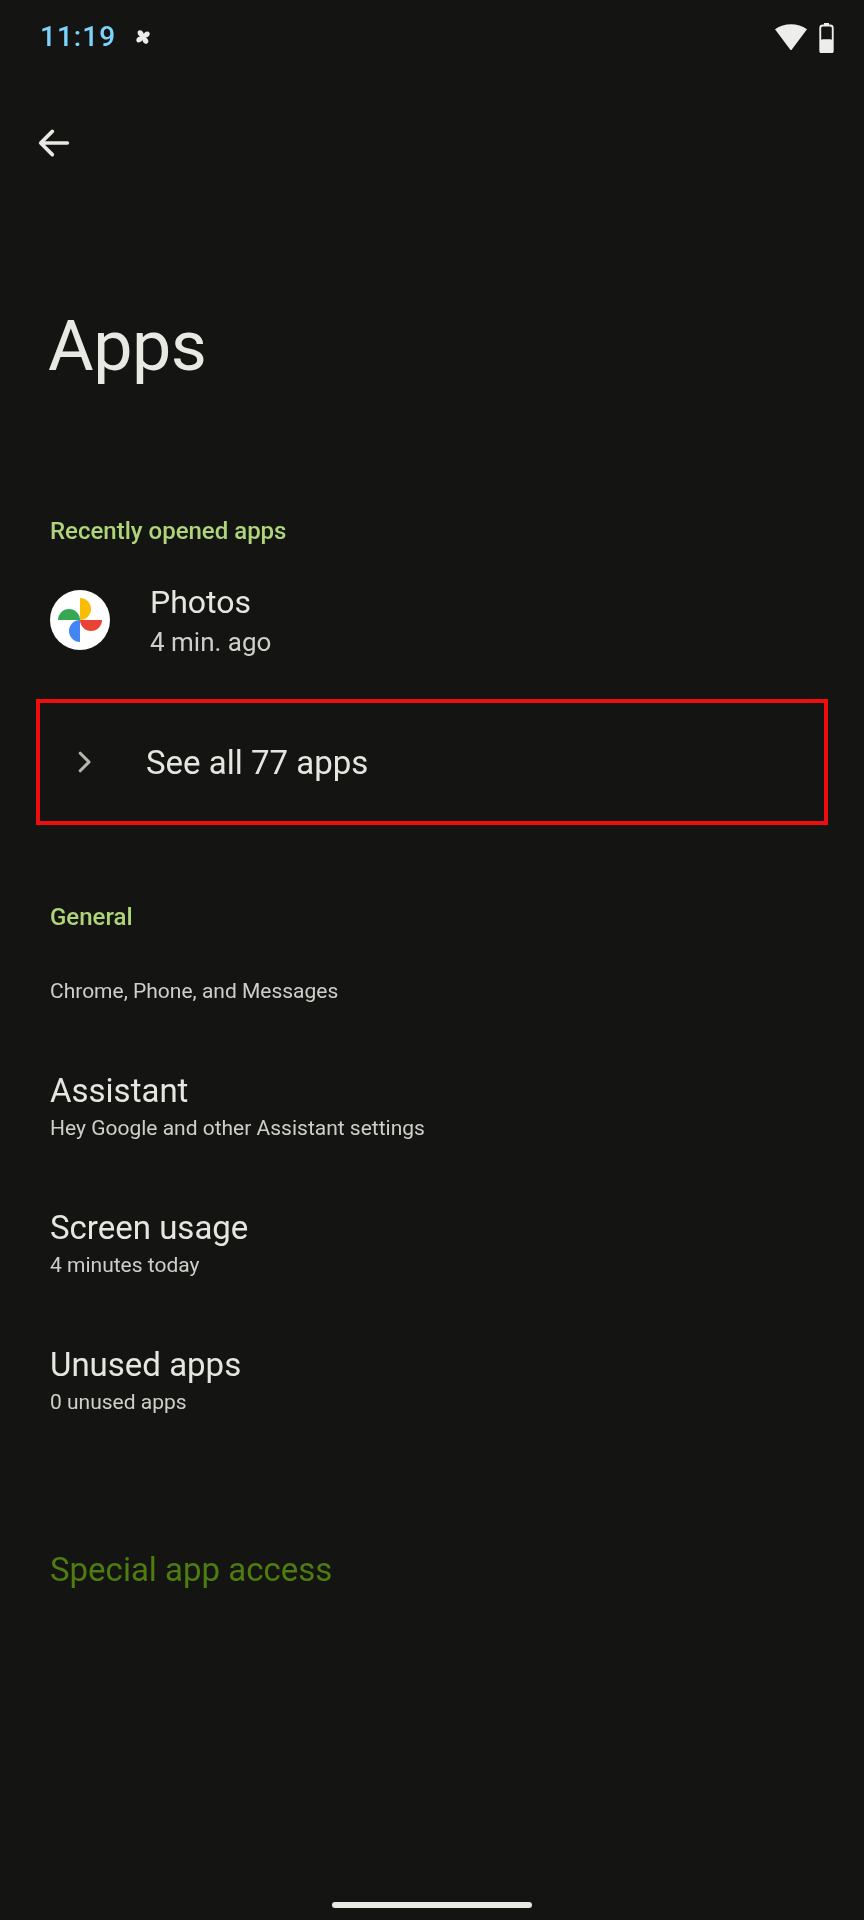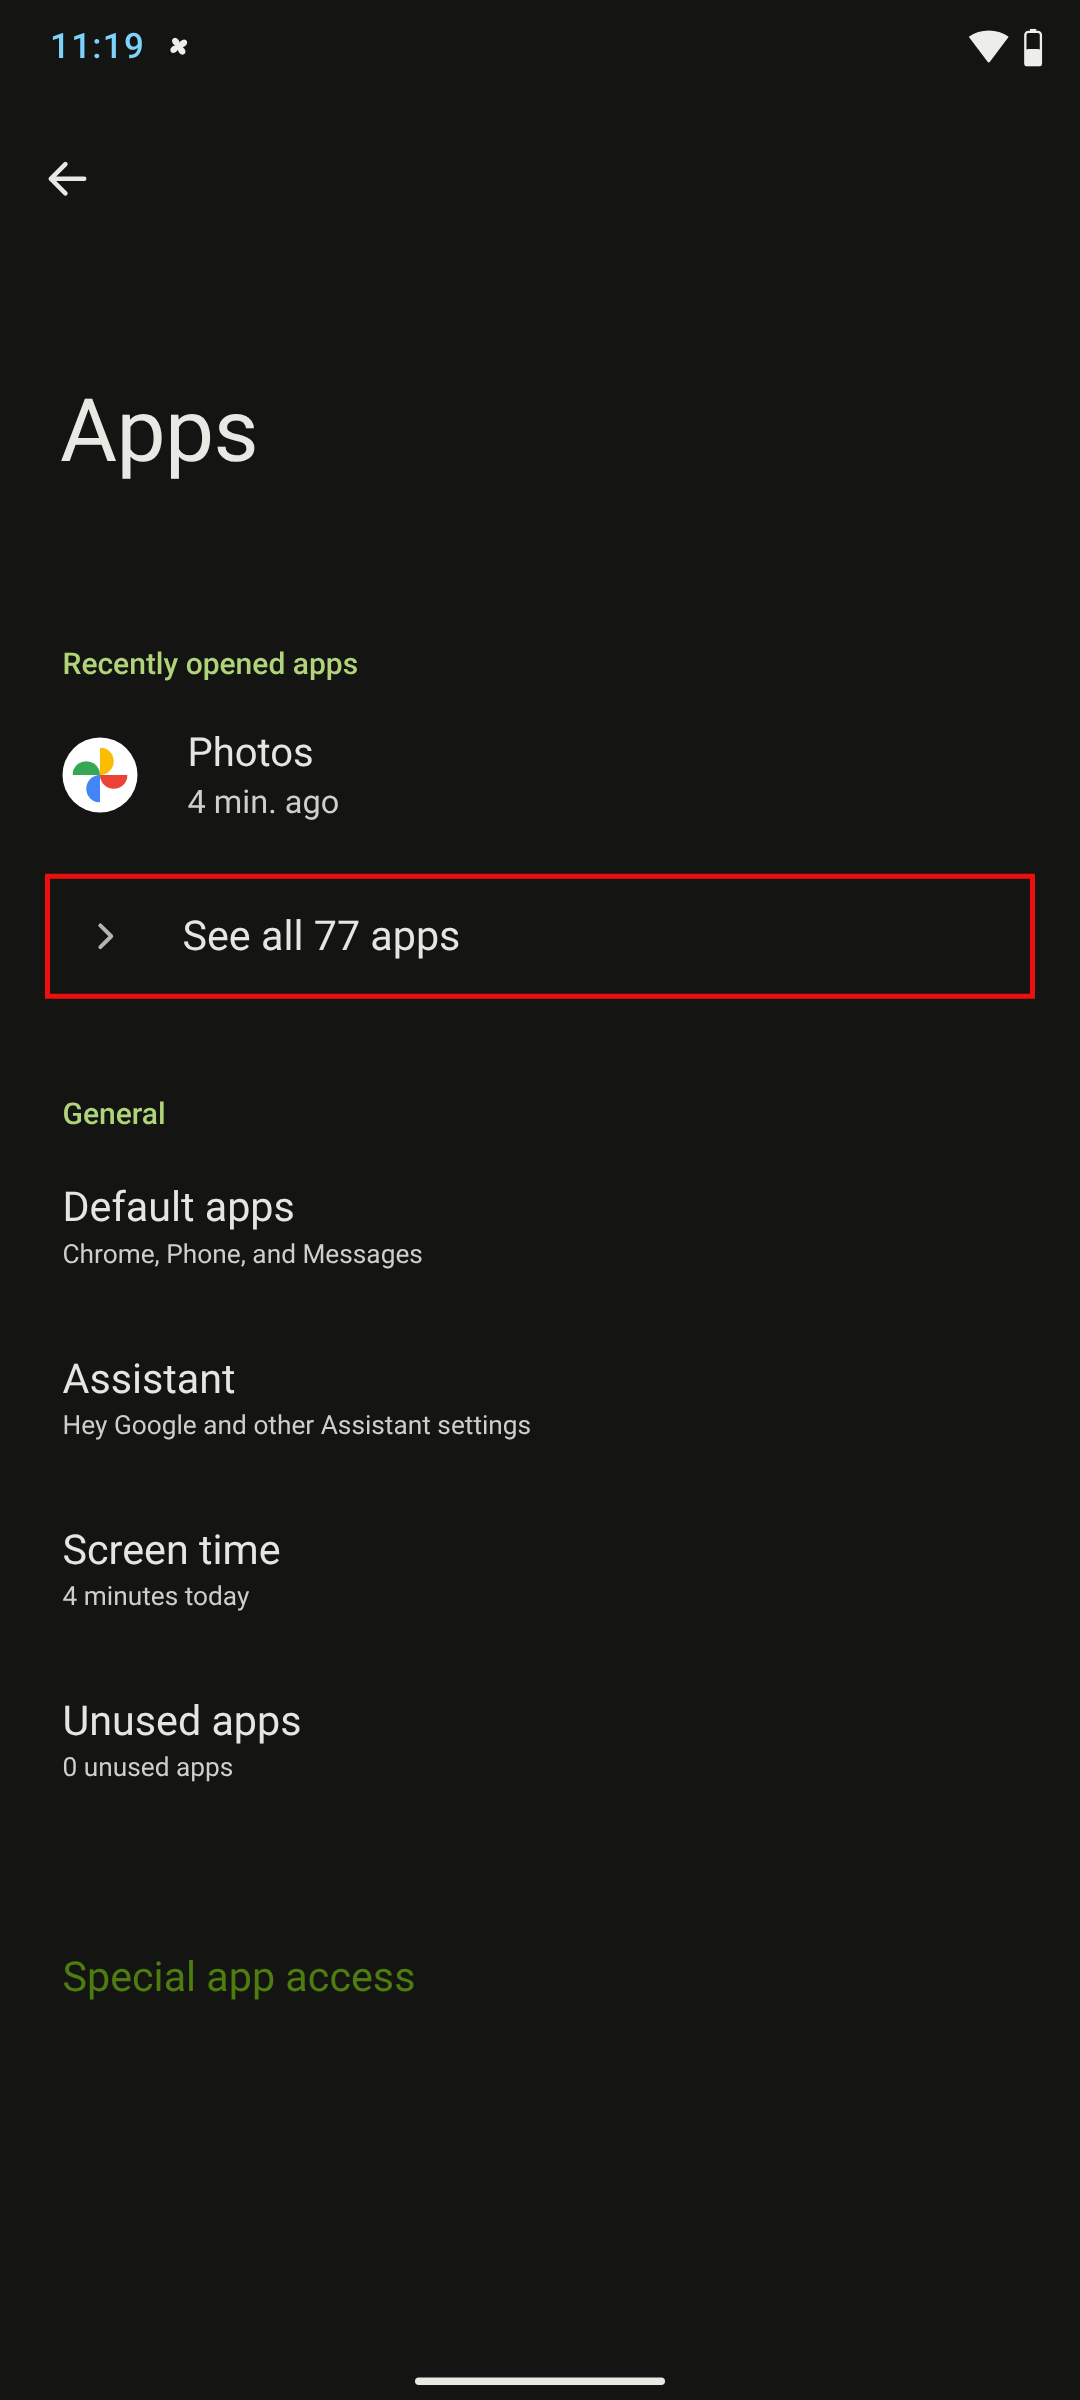--- a/index.html
+++ b/index.html
@@ -81,21 +81,21 @@
     }
     .app-text { display: flex; flex-direction: column; }
     .app-name { font-size: 32px; color: #e6e6e1; font-weight: 400; }
     .app-sub  { font-size: 26px; color: #cfcfc9; margin-top: 6px; text-align: center; }
 
     .see-all-row {
       position: relative;
       display: flex;
       align-items: center;
       margin: 42px 36px 0 36px;
-      height: 100px;
+      height: 126px;
       padding-left: 14px;
       border: 4px solid #ed0f0d;
     }
     .see-all-row .chev {
       width: 60px; height: 60px;
       display: flex; align-items: center; justify-content: center;
       color: #b5b5ae;
       margin-right: 32px;
     }
     .see-all-row .label {
@@ -199,29 +199,28 @@
     <svg viewBox="0 0 24 24" width="30" height="30">
       <path d="M9 5 L16 12 L9 19" stroke="currentColor" stroke-width="2.5" fill="none" stroke-linecap="round" stroke-linejoin="round"></path>
     </svg>
   </span>
   <span class="label">See all 77 apps</span>
 </div>
 
 <div class="section-label general">General</div>
 
 <div class="setting-row">
-  <div class="setting-title">Default apps</div>
   <div class="setting-sub">Chrome, Phone, and Messages</div>
 </div>
 <div class="setting-row">
   <div class="setting-title">Assistant</div>
   <div class="setting-sub">Hey Google and other Assistant settings</div>
 </div>
 <div class="setting-row">
-  <div class="setting-title">Screen time</div>
+  <div class="setting-title">Screen usage</div>
   <div class="setting-sub">4 minutes today</div>
 </div>
 <div class="setting-row">
   <div class="setting-title">Unused apps</div>
   <div class="setting-sub">0 unused apps</div>
 </div>
 <div class="setting-row">
 </div>
 
 <div class="partial-row">Special app access</div>

